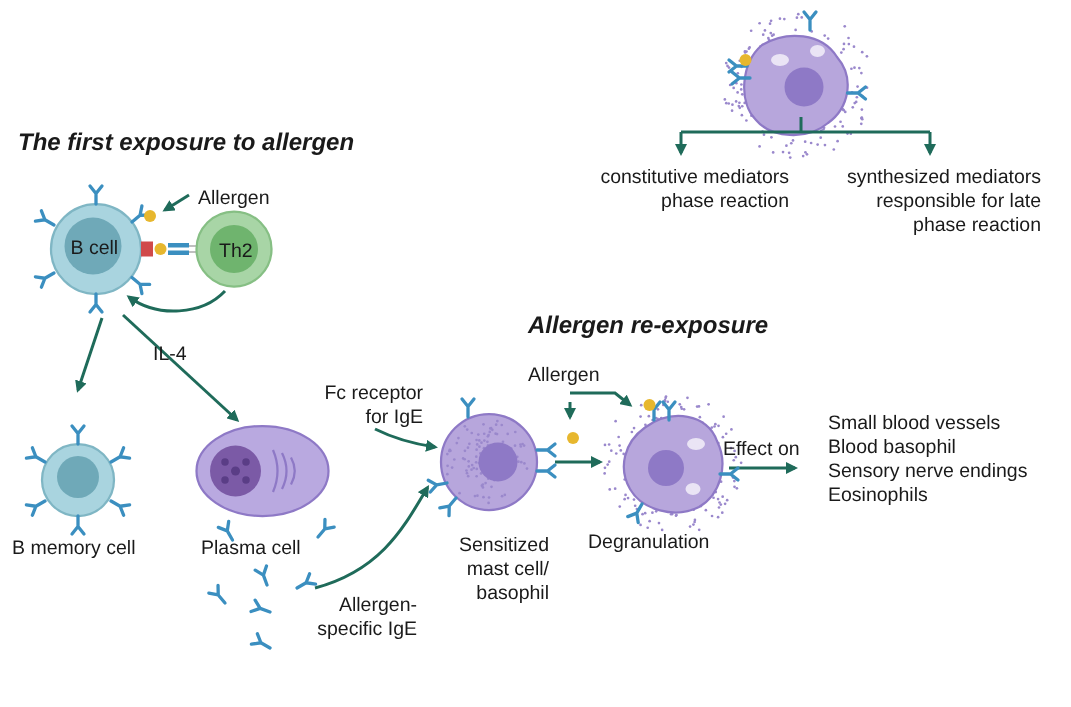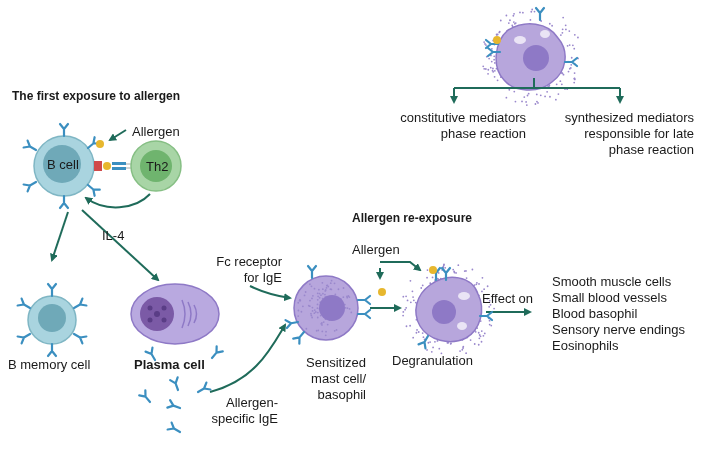--- a/index.html
+++ b/index.html
@@ -1,20 +1,20 @@
 <!DOCTYPE html>
 <html><head>
   <meta charset="utf-8">
   <style>
     html, body { margin: 0; padding: 0; background: #ffffff; }
     body { width: 714px; height: 471px; position: relative; overflow: hidden;
            font-family: "Liberation Sans", sans-serif; color: #1a1a1a; }
     .lbl { position: absolute; font-size: 13px; line-height: 16px; white-space: nowrap; }
     .center { text-align: right; }
-    .bold { font-weight: bold; font-size: 12px; }
+    .bold { font-weight: bold; font-size: 16px; font-style: italic; }
     svg#diagram { position: absolute; left: 0; top: 0; }
     .list-item { display: block; }
   </style>
 </head>
 <body>
 
 <svg id="diagram" width="714" height="471" viewBox="0 0 714 471">
   <defs>
     <marker id="arr" markerWidth="8" markerHeight="8" refX="6" refY="4" orient="auto" markerUnits="userSpaceOnUse">
       <path d="M0,0 L8,4 L0,8 z" fill="#1f6b5a"></path>
@@ -516,21 +516,21 @@
 </svg>
 
 <div class="lbl bold" style="left:12px;top:88px;">The first exposure to allergen</div>
 <div class="lbl bold" style="left:352px;top:210px;">Allergen re-exposure</div>
 
 <div class="lbl" style="left:132px;top:124px;">Allergen</div>
 <div class="lbl" style="left:47px;top:157px;">B cell</div>
 <div class="lbl" style="left:146px;top:159px;">Th2</div>
 <div class="lbl" style="left:102px;top:188px;margin-top:40px;">IL-4</div>
 <div class="lbl" style="left:8px;top:357px;">B memory cell</div>
-<div class="lbl" style="left:134px;top:357px;font-weight:bold;">Plasma cell</div>
+<div class="lbl" style="left:134px;top:357px;">Plasma cell</div>
 
 <div class="lbl center" style="left:212px;top:254px;width:70px;">
   <span class="list-item">Fc receptor</span>
   <span class="list-item">for IgE</span>
 </div>
 <div class="lbl center" style="left:198px;top:395px;width:80px;">
   <span class="list-item">Allergen-</span>
   <span class="list-item">specific IgE</span>
 </div>
 <div class="lbl center" style="left:286px;top:355px;width:80px;">
@@ -546,18 +546,17 @@
   <span class="list-item">constitutive mediators</span>
   <span class="list-item">phase reaction</span>
 </div>
 <div class="lbl center" style="left:544px;top:110px;width:150px;">
   <span class="list-item">synthesized mediators</span>
   <span class="list-item">responsible for late</span>
   <span class="list-item">phase reaction</span>
 </div>
 
 <div class="lbl" style="left:552px;top:274px;">
-  <span class="list-item">Smooth muscle cells</span>
   <span class="list-item">Small blood vessels</span>
   <span class="list-item">Blood basophil</span>
   <span class="list-item">Sensory nerve endings</span>
   <span class="list-item">Eosinophils</span>
 </div>
 
 </body></html>

